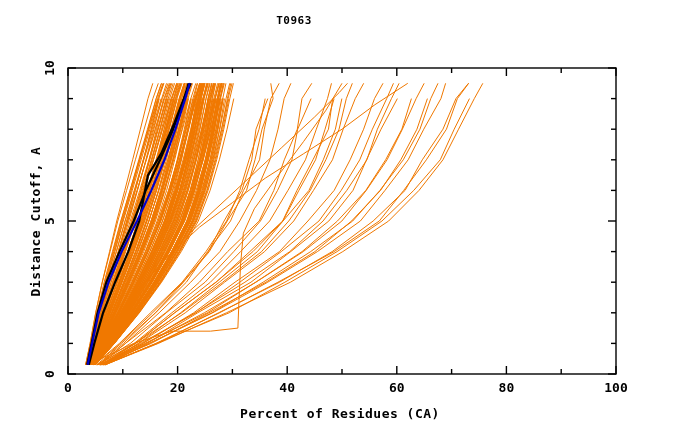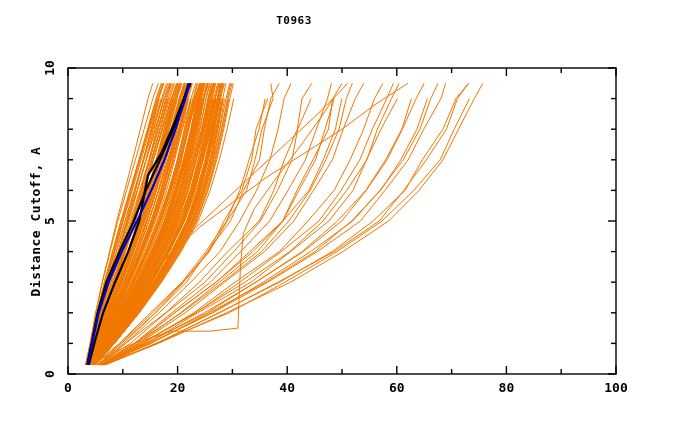--- a/index.html
+++ b/index.html
@@ -48,20 +48,21 @@
     font-weight:bold;
     fill:#000;
   }
 </style>
 </head>
 <body>
 
 <div id="figure">
 
   <div class="title">T0963</div>
+  <div class="xlabel">Percent of Residues (CA)</div>
   <div class="ylabel">Distance Cutoff, A</div>
 
   <svg width="680" height="440">
     <g id="curves">
         <path d="M85.58 364.82 L90.07 343.40 L95.67 312.80 L102.34 282.20 L110.09 251.60 L117.81 221.00 L126.61 190.40 L135.38 159.80 L144.13 129.20 L152.86 98.60 L158.31 83.30" fill="none" stroke="#F07800" stroke-width="1"></path>
         <path d="M85.68 364.82 L90.21 343.40 L95.75 312.80 L102.20 282.20 L109.56 251.60 L116.74 221.00 L124.78 190.40 L132.65 159.80 L140.38 129.20 L147.97 98.60 L152.80 83.30" fill="none" stroke="#F07800" stroke-width="1"></path>
         <path d="M85.85 364.82 L90.71 343.40 L96.90 312.80 L104.14 282.20 L112.45 251.60 L120.76 221.00 L130.04 190.40 L139.32 159.80 L148.64 129.20 L158.02 98.60" fill="none" stroke="#F07800" stroke-width="1"></path>
         <path d="M86.06 364.82 L91.27 343.40 L97.84 312.80 L105.32 282.20 L113.71 251.60 L121.97 221.00 L131.01 190.40 L139.92 159.80 L148.76 129.20 L157.54 98.60 L162.99 83.30" fill="none" stroke="#F07800" stroke-width="1"></path>
         <path d="M86.04 364.82 L91.13 343.40 L97.54 312.80 L104.86 282.20 L113.09 251.60 L121.20 221.00 L130.05 190.40 L138.79 159.80 L147.46 129.20 L156.12 98.60 L161.53 83.30" fill="none" stroke="#F07800" stroke-width="1"></path>
         <path d="M86.24 364.82 L91.70 343.40 L98.59 312.80 L106.31 282.20 L114.88 251.60 L123.26 221.00 L132.29 190.40 L141.14 159.80 L149.88 129.20 L158.57 98.60 L163.97 83.30" fill="none" stroke="#F07800" stroke-width="1"></path>

